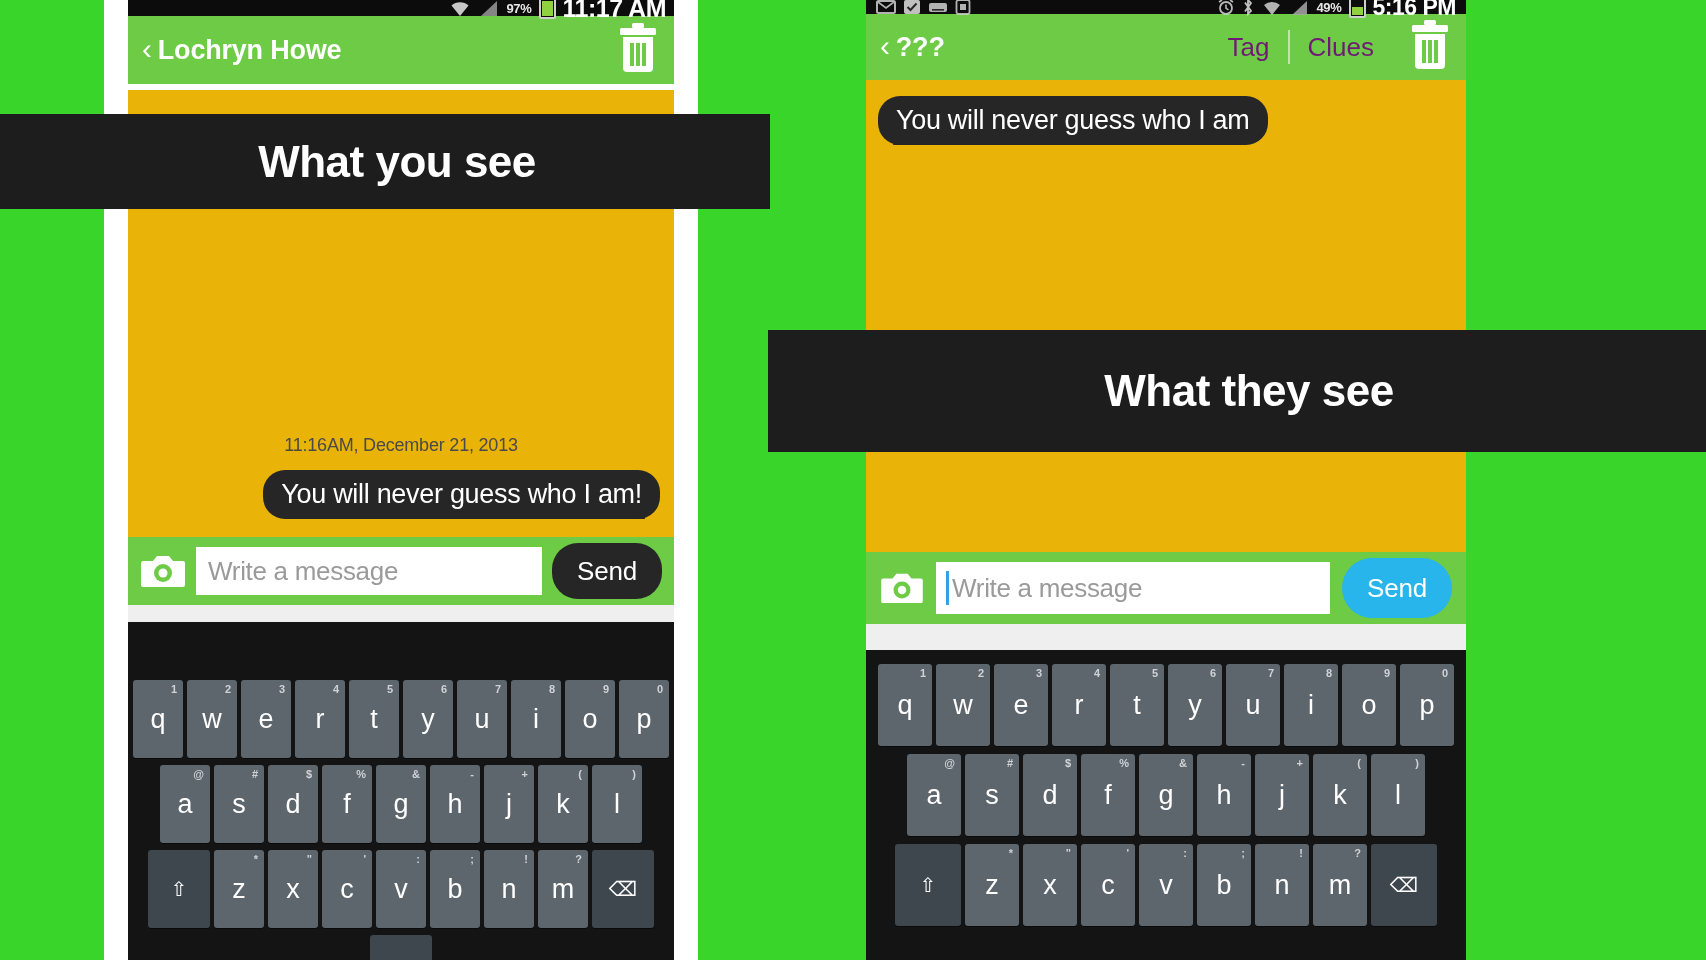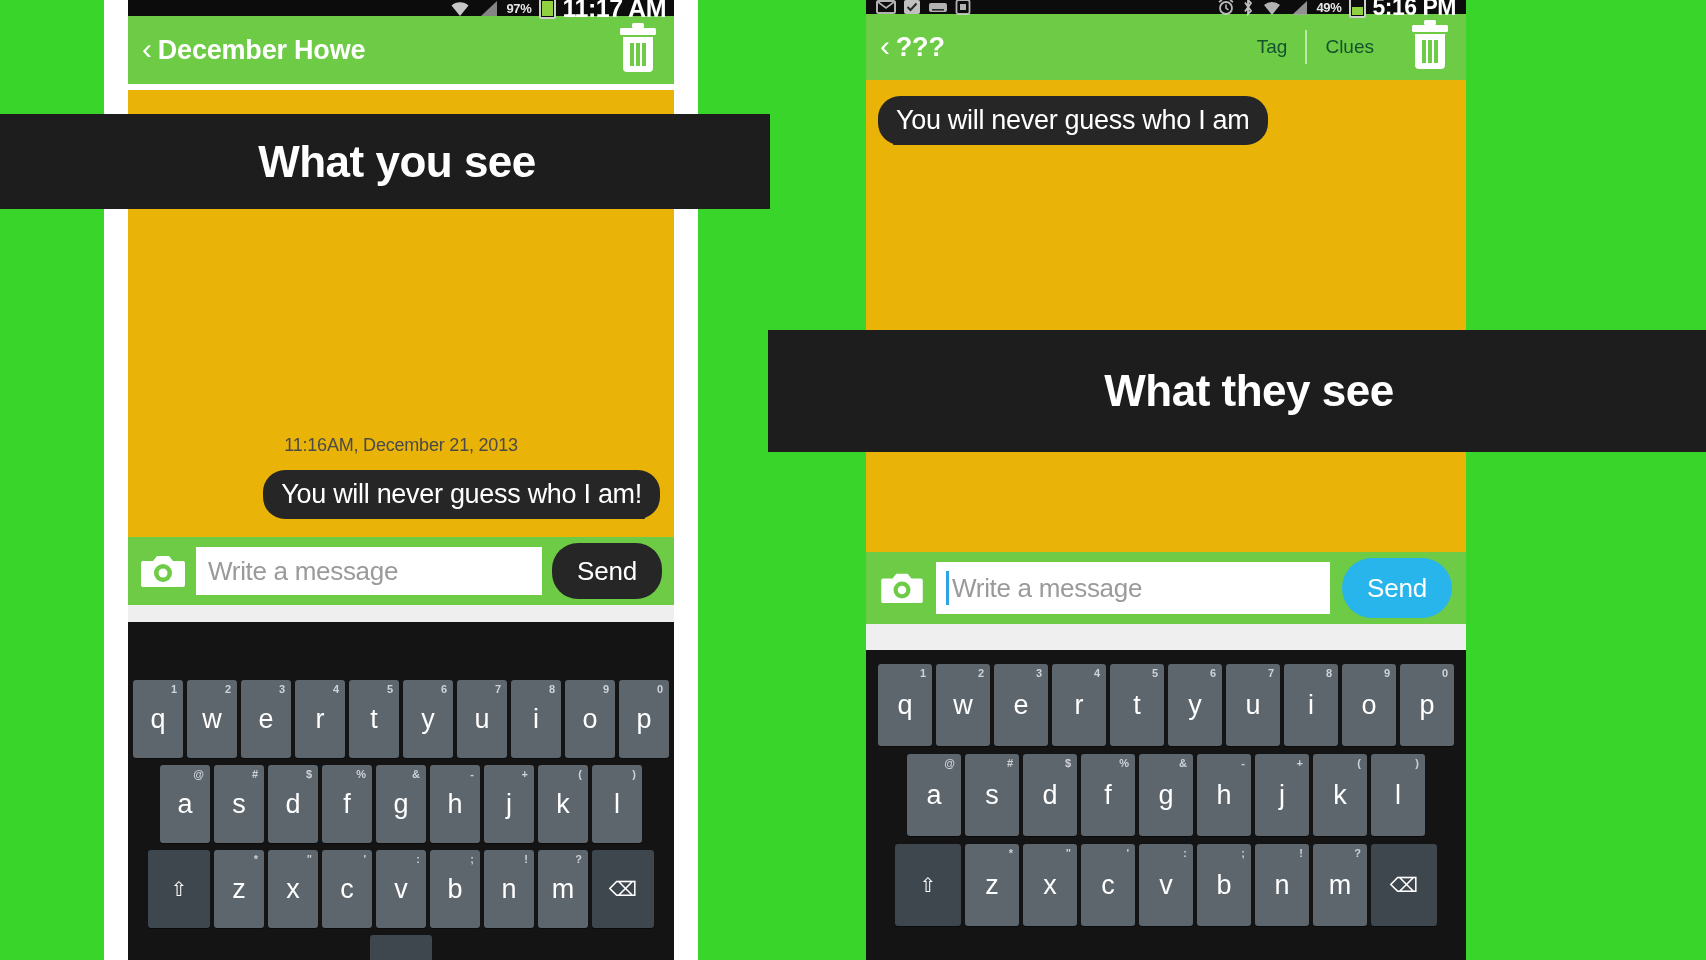--- a/index.html
+++ b/index.html
@@ -21,21 +21,21 @@
   .sb-batt:before{content:"";position:absolute;left:3px;top:-5px;width:9px;height:3px;background:#cfcfcf;}
   .sb-batt i{position:absolute;left:1px;right:1px;bottom:1px;background:#8fd13f;display:block;}
   .sb-time{color:#fff;font-size:25px;font-weight:bold;letter-spacing:-.5px;line-height:1;}
   .sb-time.small{font-size:23px;}
 
   .navbar{background:#6dcb45;display:flex;align-items:center;padding:0 14px;box-sizing:border-box;}
   .nav-back{display:flex;align-items:center;gap:6px;color:#fff;font-size:27px;font-weight:600;
             letter-spacing:-.2px;white-space:nowrap;}
   .chev{font-size:30px;font-weight:400;line-height:1;transform:translateY(-1px);}
   .nav-actions{margin-left:auto;display:flex;align-items:center;}
-  .nav-act{color:#14532d;font-size:19px;padding:0 18px;white-space:nowrap;}
+  .nav-act{color:#701a75;font-size:26px;padding:0 18px;white-space:nowrap;}
   .nav-sep{width:2px;height:34px;background:rgba(255,255,255,.55);}
   .trash{margin-left:16px;}
 
   .thread{background:#eab308;position:relative;overflow:hidden;}
   .ts{text-align:center;color:#4a4a4a;font-size:18px;letter-spacing:-.2px;}
   .bubble{display:inline-block;background:#262626;color:#fff;border-radius:22px;
           padding:9px 18px;font-size:27px;letter-spacing:-.3px;position:relative;white-space:nowrap;}
   .bubble.right{float:right;}
   .bubble.right:after{content:"";position:absolute;right:14px;bottom:-8px;width:0;height:0;
         border-left:11px solid transparent;border-right:3px solid transparent;border-top:14px solid #262626;}
@@ -90,21 +90,21 @@
           <span class="sb-batt">
               <i style="height:88%"></i>
             </span>
           <span class="sb-time">11:17 AM</span>
         </div>
       </div>
 
       <div class="navbar" style="height:68px;">
         <div class="nav-back">
           <span class="chev">‹</span>
-          <span>December Howe</span>
+          <span>Lochryn Howe</span>
         </div>
         <div class="nav-actions">
           <span class="trash">
             <svg width="44" height="50" viewBox="0 0 44 50">
               <rect x="4" y="5" width="36" height="7" rx="1.5" fill="#fff"></rect>
               <rect x="16" y="0" width="12" height="5" rx="1.5" fill="#fff"></rect>
               <path d="M7 14 h30 v31 a4 4 0 0 1 -4 4 h-22 a4 4 0 0 1 -4 -4 Z" fill="#fff"></path>
               <rect x="14" y="20" width="4" height="23" fill="#6dcb45"></rect>
               <rect x="20" y="20" width="4" height="23" fill="#6dcb45"></rect>
               <rect x="26" y="20" width="4" height="23" fill="#6dcb45"></rect>

